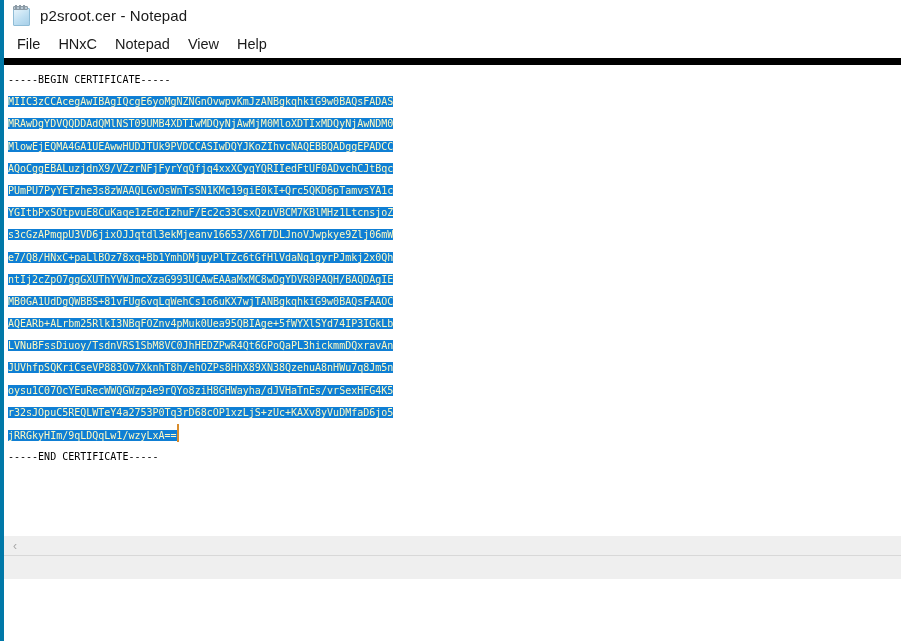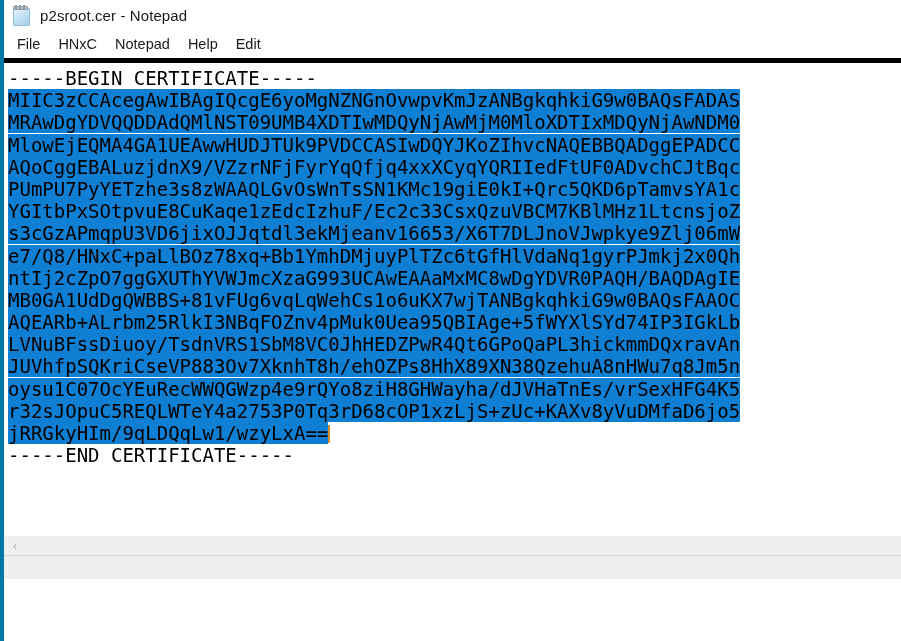--- a/index.html
+++ b/index.html
@@ -91,21 +91,21 @@
   }
 
   
   #menu-bar {
     height: 28px;
     flex: 0 0 28px;
     display: flex;
     align-items: center;
     padding-left: 8px;
     background: #ffffff;
-    border-bottom: 5px solid #000000;
+    border-bottom: 7px solid #000000;
     user-select: none;
   }
   .menu-item {
     font-size: 14.5px;
     color: #1a1a1a;
     padding: 2px 9px;
     cursor: default;
     white-space: nowrap;
   }
 
@@ -114,33 +114,33 @@
     position: relative;
     flex: 1 1 auto;
     background: #ffffff;
     overflow: hidden;
     padding-left: 8px;
     padding-top: 4px;
     box-sizing: border-box;
   }
   #text-content {
     font-family: "DejaVu Sans Mono", "Liberation Mono", monospace;
-    font-size: 19px;
+    font-size: 10px;
     line-height: 22.2px;
     color: #000000;
     white-space: pre;
     letter-spacing: 0px;
   }
   .cert-line {
     white-space: pre;
     height: 22.2px;
   }
   .cert-line .sel {
     background: #0f7fd4;
-    color: #000000;
+    color: #fef9c3;
   }
   .caret {
     display: inline-block;
     width: 2px;
     height: 18px;
     background: #d98c2b;
     vertical-align: -3px;
     margin-left: 0px;
   }
 
@@ -218,22 +218,22 @@
       <div class="ring" style="left:7px;"></div>
       <div class="ring" style="left:11px;"></div>
     </div>
     <div id="title-text">p2sroot.cer - Notepad</div>
   </div>
 
   <div id="menu-bar">
     <div class="menu-item">File</div>
     <div class="menu-item">HNxC</div>
     <div class="menu-item">Notepad</div>
+    <div class="menu-item">View</div>
     <div class="menu-item">Help</div>
-    <div class="menu-item">Edit</div>
   </div>
 
   <div id="editor-area">
     <div id="text-content"><div class="cert-line">-----BEGIN CERTIFICATE-----</div><div class="cert-line"><span class="sel">MIIC3zCCAcegAwIBAgIQcgE6yoMgNZNGnOvwpvKmJzANBgkqhkiG9w0BAQsFADAS</span></div><div class="cert-line"><span class="sel">MRAwDgYDVQQDDAdQMlNST09UMB4XDTIwMDQyNjAwMjM0MloXDTIxMDQyNjAwNDM0</span></div><div class="cert-line"><span class="sel">MlowEjEQMA4GA1UEAwwHUDJTUk9PVDCCASIwDQYJKoZIhvcNAQEBBQADggEPADCC</span></div><div class="cert-line"><span class="sel">AQoCggEBALuzjdnX9/VZzrNFjFyrYqQfjq4xxXCyqYQRIIedFtUF0ADvchCJtBqc</span></div><div class="cert-line"><span class="sel">PUmPU7PyYETzhe3s8zWAAQLGvOsWnTsSN1KMc19giE0kI+Qrc5QKD6pTamvsYA1c</span></div><div class="cert-line"><span class="sel">YGItbPxSOtpvuE8CuKaqe1zEdcIzhuF/Ec2c33CsxQzuVBCM7KBlMHz1LtcnsjoZ</span></div><div class="cert-line"><span class="sel">s3cGzAPmqpU3VD6jixOJJqtdl3ekMjeanv16653/X6T7DLJnoVJwpkye9Zlj06mW</span></div><div class="cert-line"><span class="sel">e7/Q8/HNxC+paLlBOz78xq+Bb1YmhDMjuyPlTZc6tGfHlVdaNq1gyrPJmkj2x0Qh</span></div><div class="cert-line"><span class="sel">ntIj2cZpO7ggGXUThYVWJmcXzaG993UCAwEAAaMxMC8wDgYDVR0PAQH/BAQDAgIE</span></div><div class="cert-line"><span class="sel">MB0GA1UdDgQWBBS+81vFUg6vqLqWehCs1o6uKX7wjTANBgkqhkiG9w0BAQsFAAOC</span></div><div class="cert-line"><span class="sel">AQEARb+ALrbm25RlkI3NBqFOZnv4pMuk0Uea95QBIAge+5fWYXlSYd74IP3IGkLb</span></div><div class="cert-line"><span class="sel">LVNuBFssDiuoy/TsdnVRS1SbM8VC0JhHEDZPwR4Qt6GPoQaPL3hickmmDQxravAn</span></div><div class="cert-line"><span class="sel">JUVhfpSQKriCseVP883Ov7XknhT8h/ehOZPs8HhX89XN38QzehuA8nHWu7q8Jm5n</span></div><div class="cert-line"><span class="sel">oysu1C07OcYEuRecWWQGWzp4e9rQYo8ziH8GHWayha/dJVHaTnEs/vrSexHFG4K5</span></div><div class="cert-line"><span class="sel">r32sJOpuC5REQLWTeY4a2753P0Tq3rD68cOP1xzLjS+zUc+KAXv8yVuDMfaD6jo5</span></div><div class="cert-line"><span class="sel">jRRGkyHIm/9qLDQqLw1/wzyLxA==</span><span class="caret"></span></div><div class="cert-line">-----END CERTIFICATE-----</div></div>
   </div>
 
   <div id="h-scrollbar">
     <div id="scroll-left-arrow">‹</div>
     <div id="scroll-thumb"></div>
     <div id="scroll-right-arrow">›</div>

